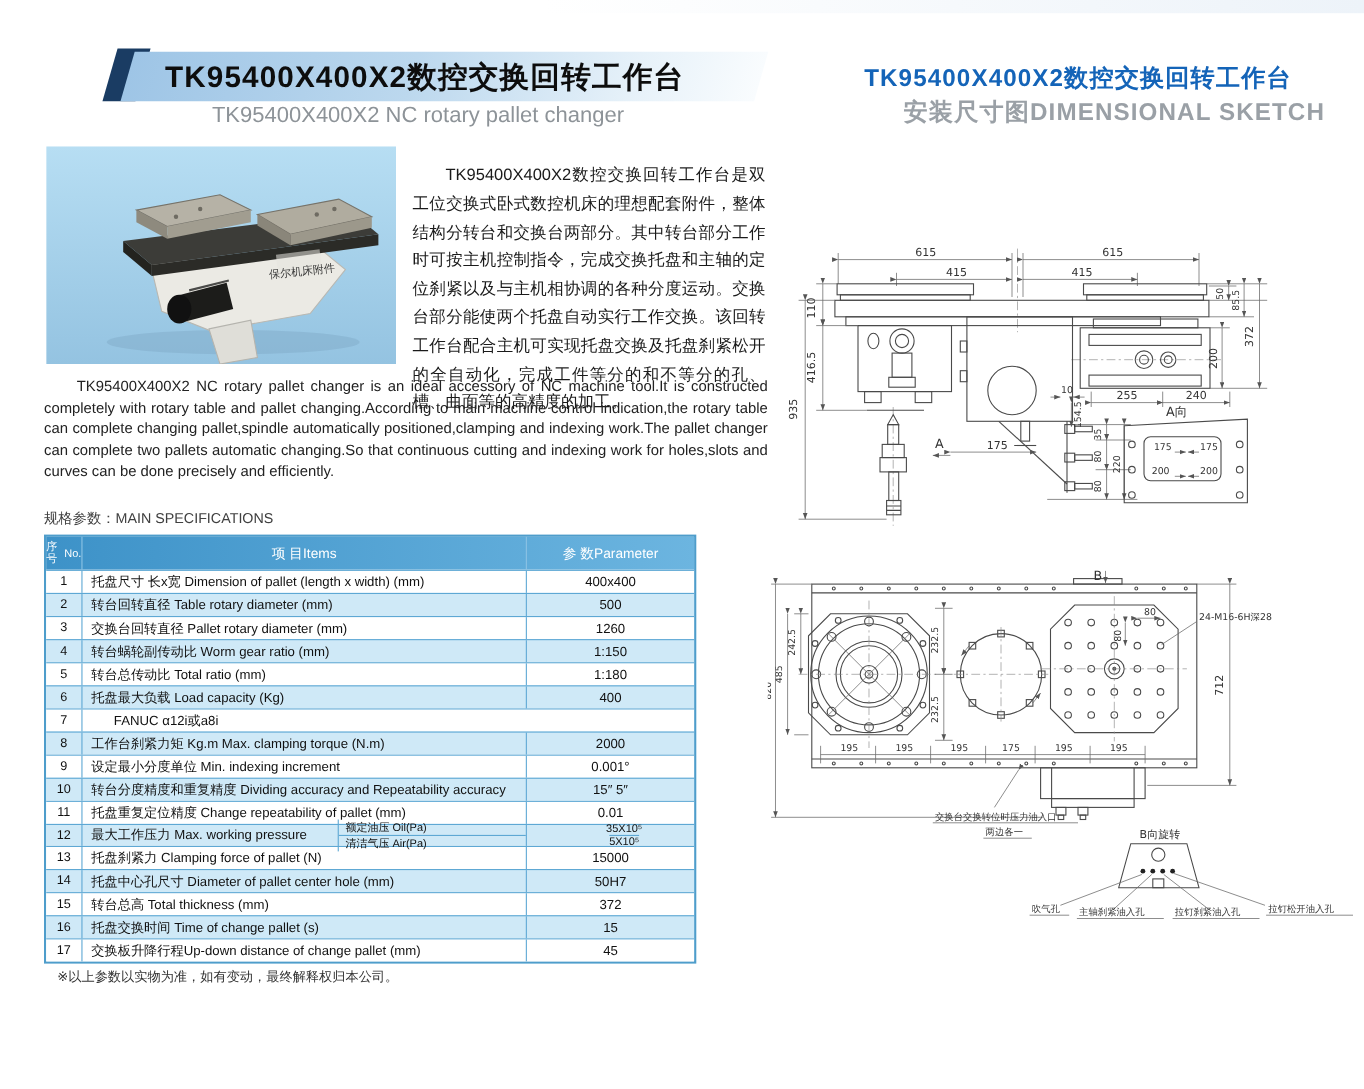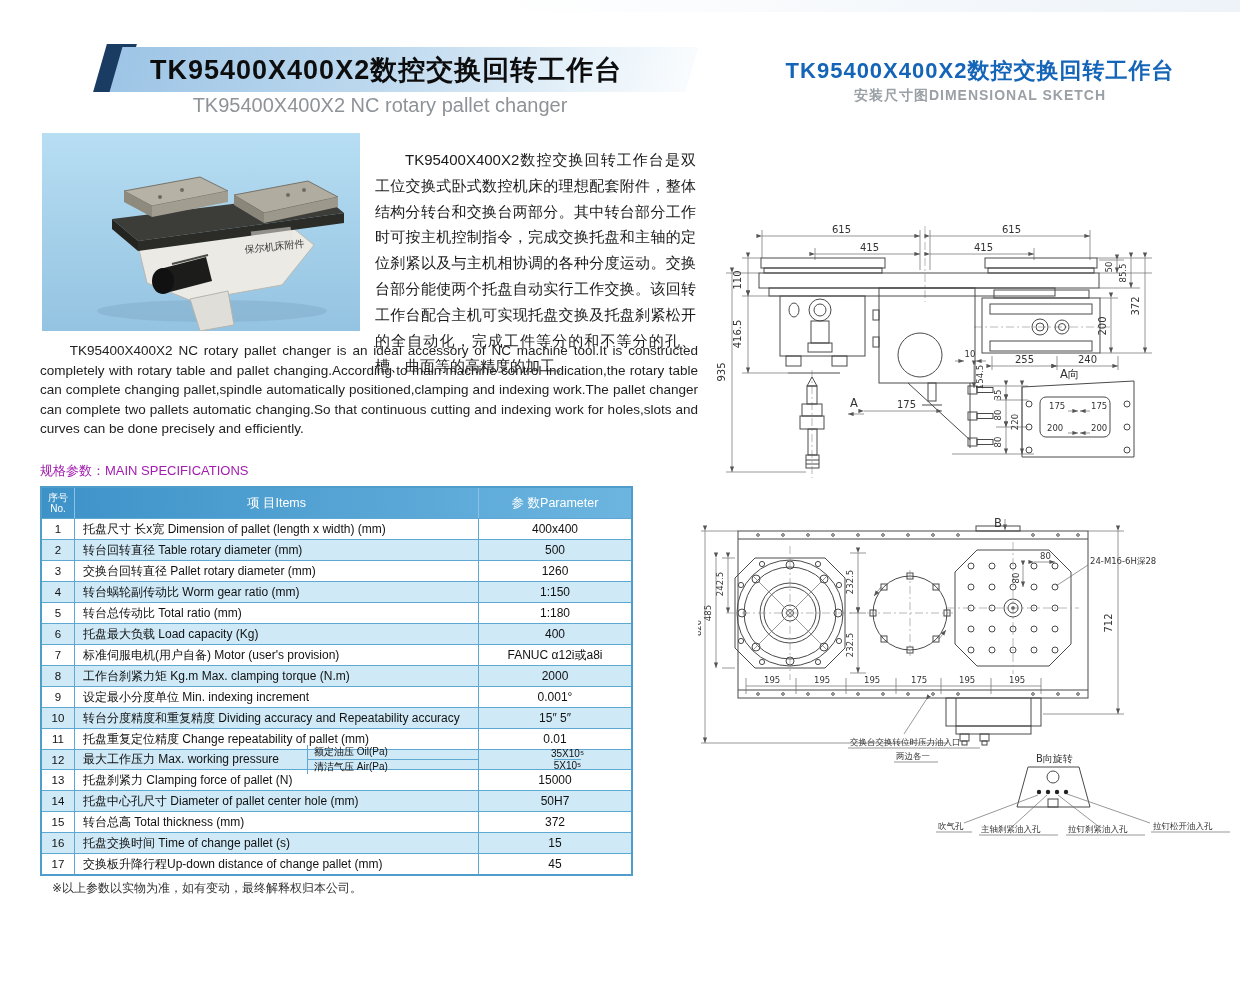--- a/index.html
+++ b/index.html
@@ -13,35 +13,35 @@
         transform:skewX(-16deg);background:#1a3c63;}
   .banner-bg{position:absolute;left:16px;top:0;width:576px;height:45px;transform:skewX(-16deg);
         background:linear-gradient(to right,#9ec5e6,#bcd8ee 45%,#e6f1f9 80%,#f9fcfe);}
   .banner-title{position:absolute;left:50px;top:5px;font-size:27px;font-weight:bold;color:#0d0d0d;
         letter-spacing:1px;white-space:nowrap;}
   .subtitle{position:absolute;left:100px;top:94px;width:560px;text-align:center;
         font-size:20px;color:#8d9398;}
   
   .r-title{position:absolute;left:755px;top:56px;width:450px;text-align:center;
         font-size:22px;font-weight:bold;color:#1464b8;letter-spacing:1px;}
-  .r-subtitle{position:absolute;left:755px;top:87px;width:450px;text-align:center;
-        font-size:14px;font-weight:bold;color:#9aa0a6;letter-spacing:1px;}
+  .r-subtitle{position:absolute;left:788px;top:87px;width:450px;text-align:center;
+        font-size:22px;font-weight:bold;color:#9aa0a6;letter-spacing:1px;}
   
   .photo{position:absolute;left:42px;top:133px;width:318px;height:198px;}
   
   .desc-zh{position:absolute;left:375px;top:147px;width:321px;font-size:15px;line-height:25.8px;
         color:#1a1a1a;text-align:justify;text-indent:2em;}
   .desc-en{position:absolute;left:40px;top:341px;width:658px;font-size:13.5px;line-height:19.5px;
         color:#222;text-align:justify;text-indent:2.2em;}
   
-  .spec-title{position:absolute;left:40px;top:462px;font-size:13px;color:#a21caf;}
+  .spec-title{position:absolute;left:40px;top:462px;font-size:13px;color:#404040;}
   .spec-table{position:absolute;left:40px;top:486px;width:589px;border:2px solid #4e9dcb;background:#fff;}
   .spec-header{display:flex;height:30px;background:linear-gradient(to right,#3d92c8,#6cb5e0);
         color:#fff;align-items:stretch;}
-  .h-no{width:32px;display:flex;flex-direction:column;align-items:center;justify-content:center;
+  .h-no{width:32px;display:flex;align-items:center;justify-content:center;
         font-size:10px;line-height:11px;border-right:1px solid #8cc3e4;}
   .h-items{flex:1;display:flex;align-items:center;justify-content:center;font-size:12.5px;
         border-right:1px solid #8cc3e4;}
   .h-param{width:152px;display:flex;align-items:center;justify-content:center;font-size:12.5px;}
   .spec-row{display:flex;height:21px;box-sizing:border-box;border-top:1px solid #5ea8d4;
         font-size:12px;color:#111;background:#fff;}
   .spec-row.alt{background:#cfe9f7;}
   .spec-row.tall{height:20px;}
   .c-no{width:32px;display:flex;align-items:center;justify-content:center;
         border-right:1px solid #5ea8d4;font-size:11.5px;}
@@ -157,21 +157,20 @@
           <div class="c-item">转台总传动比 Total ratio (mm)</div>
           <div class="c-param">1:180</div>
         </div>
         <div class="spec-row alt">
           <div class="c-no">6</div>
           <div class="c-item">托盘最大负载 Load capacity (Kg)</div>
           <div class="c-param">400</div>
         </div>
         <div class="spec-row">
           <div class="c-no">7</div>
-          <div class="c-item">标准伺服电机(用户自备) Motor (user's provision)</div>
           <div class="c-param">FANUC α12i或a8i</div>
         </div>
         <div class="spec-row alt">
           <div class="c-no">8</div>
           <div class="c-item">工作台刹紧力矩 Kg.m Max. clamping torque (N.m)</div>
           <div class="c-param">2000</div>
         </div>
         <div class="spec-row">
           <div class="c-no">9</div>
           <div class="c-item">设定最小分度单位 Min. indexing increment</div>

